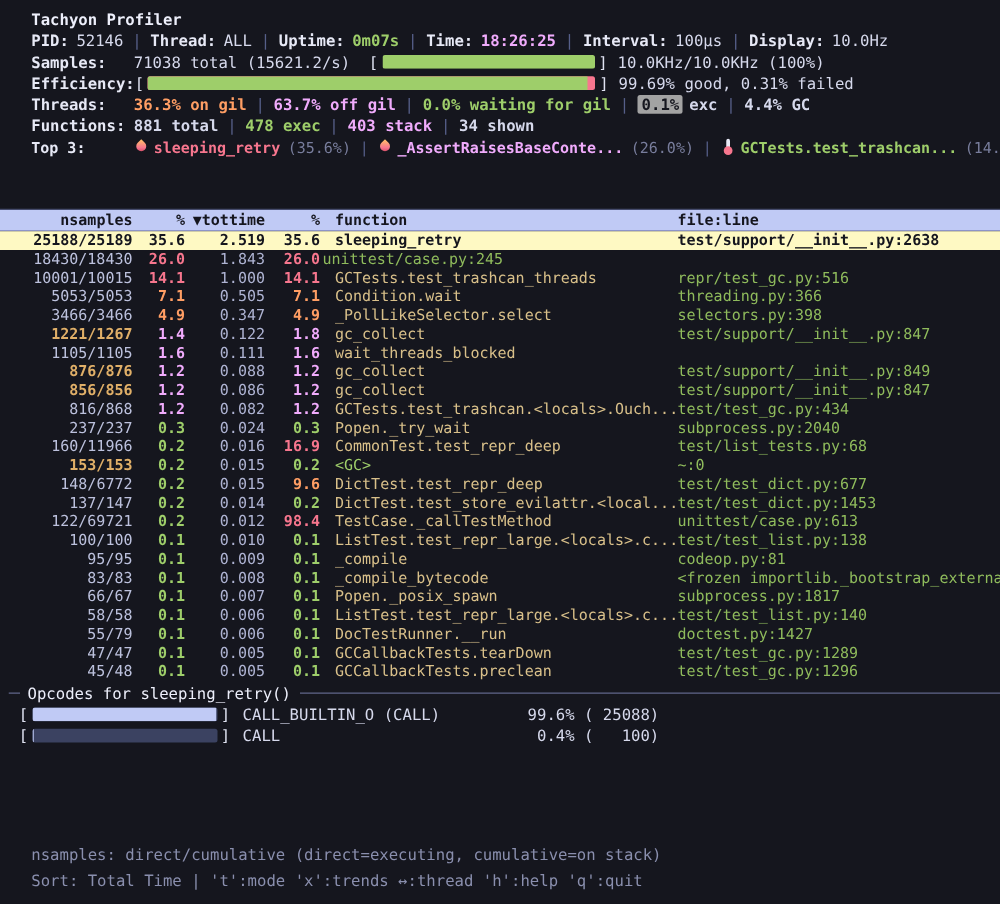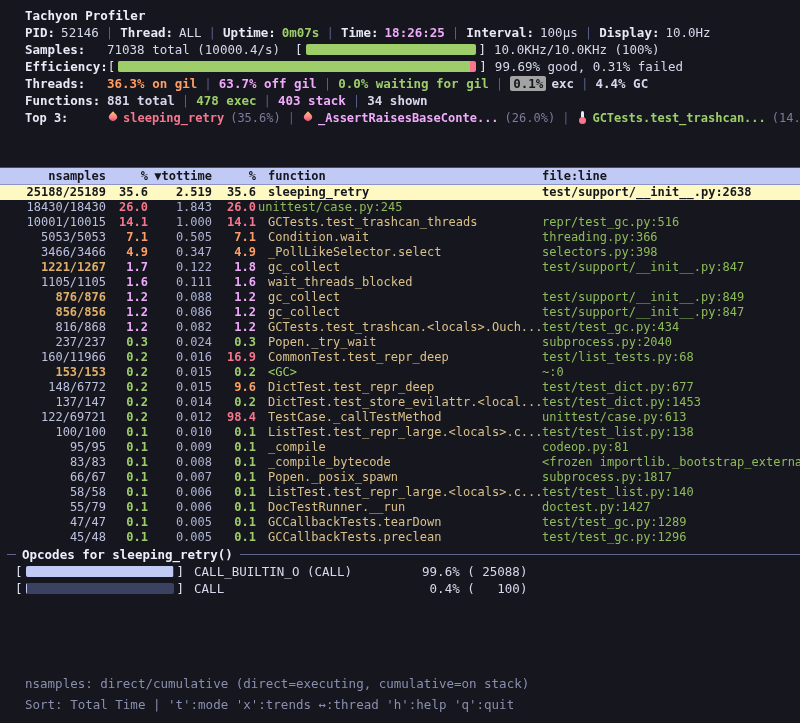--- a/index.html
+++ b/index.html
@@ -46,21 +46,21 @@
   .fn{width:284px;padding-left:12px;box-sizing:border-box;color:#d9c08a}
   .file{flex:1;padding-left:2px;color:#8fbb5c}
   .gc .ns{color:#e0af68;font-weight:700}
   .row.sel{background:#fef9c3}
   .row.sel .cell{color:#15161e !important;font-weight:700}
   .fn.green{color:#9ece6a}
   .opsep{display:flex;align-items:center;height:17px;margin-top:1px}
   .ln{height:1px;background:#60668a}
   .ln.l{width:9px;margin-left:7px;margin-right:6px}
   .ln.r{flex:1;margin-left:7px}
-  .optitle{font-weight:700;color:#edeffb}
+  .optitle{font-weight:400;color:#edeffb}
   .oline{display:flex;align-items:center;height:17px;padding-left:15px}
   .obar{width:148px}.ofill{background:#c0caf5}
   .opname{margin-left:10px;color:#d6d9ec;width:228px;flex-shrink:0}
   .opstat{white-space:pre;color:#d6d9ec}
   .footer{margin-top:76px;color:#8a8fae}
   .footer .hline{height:21px}
 </style>
 </head>
 <body>
 
@@ -95,21 +95,21 @@
       </span>
     <span class="sep">|</span>
     <span class="item">
         <span class="lbl">Display:</span>
         <span class="val">10.0Hz</span>
       </span>
   </div>
 
   <div class="hline">
     <span class="lbl minw">Samples:</span>
-    <span class="val stotal">71038 total (10000.4/s)</span>
+    <span class="val stotal">71038 total (15621.2/s)</span>
     <span class="brk">[</span>
     <div class="bar sbar">
         <div class="fill sfill" style="width: 100%;"></div>
       </div>
     <span class="brk">]</span>
     <span class="val after-bar">10.0KHz/10.0KHz (100%)</span>
   </div>
 
   <div class="hline">
     <span class="lbl minw">Efficiency:</span>
@@ -213,21 +213,21 @@
         <div class="row">
         <span class="cell ns">3466/3466</span>
         <span class="cell p1 pct orange">4.9</span>
         <span class="cell tot">0.347</span>
         <span class="cell p2 pct orange">4.9</span>
         <span class="cell fn">_PollLikeSelector.select</span>
         <span class="cell file">selectors.py:398</span>
       </div>
         <div class="row gc">
         <span class="cell ns">1221/1267</span>
-        <span class="cell p1 pct yellow">1.7</span>
+        <span class="cell p1 pct yellow">1.4</span>
         <span class="cell tot">0.122</span>
         <span class="cell p2 pct yellow">1.8</span>
         <span class="cell fn">gc_collect</span>
         <span class="cell file">test/support/__init__.py:847</span>
       </div>
         <div class="row">
         <span class="cell ns">1105/1105</span>
         <span class="cell p1 pct yellow">1.6</span>
         <span class="cell tot">0.111</span>
         <span class="cell p2 pct yellow">1.6</span>

